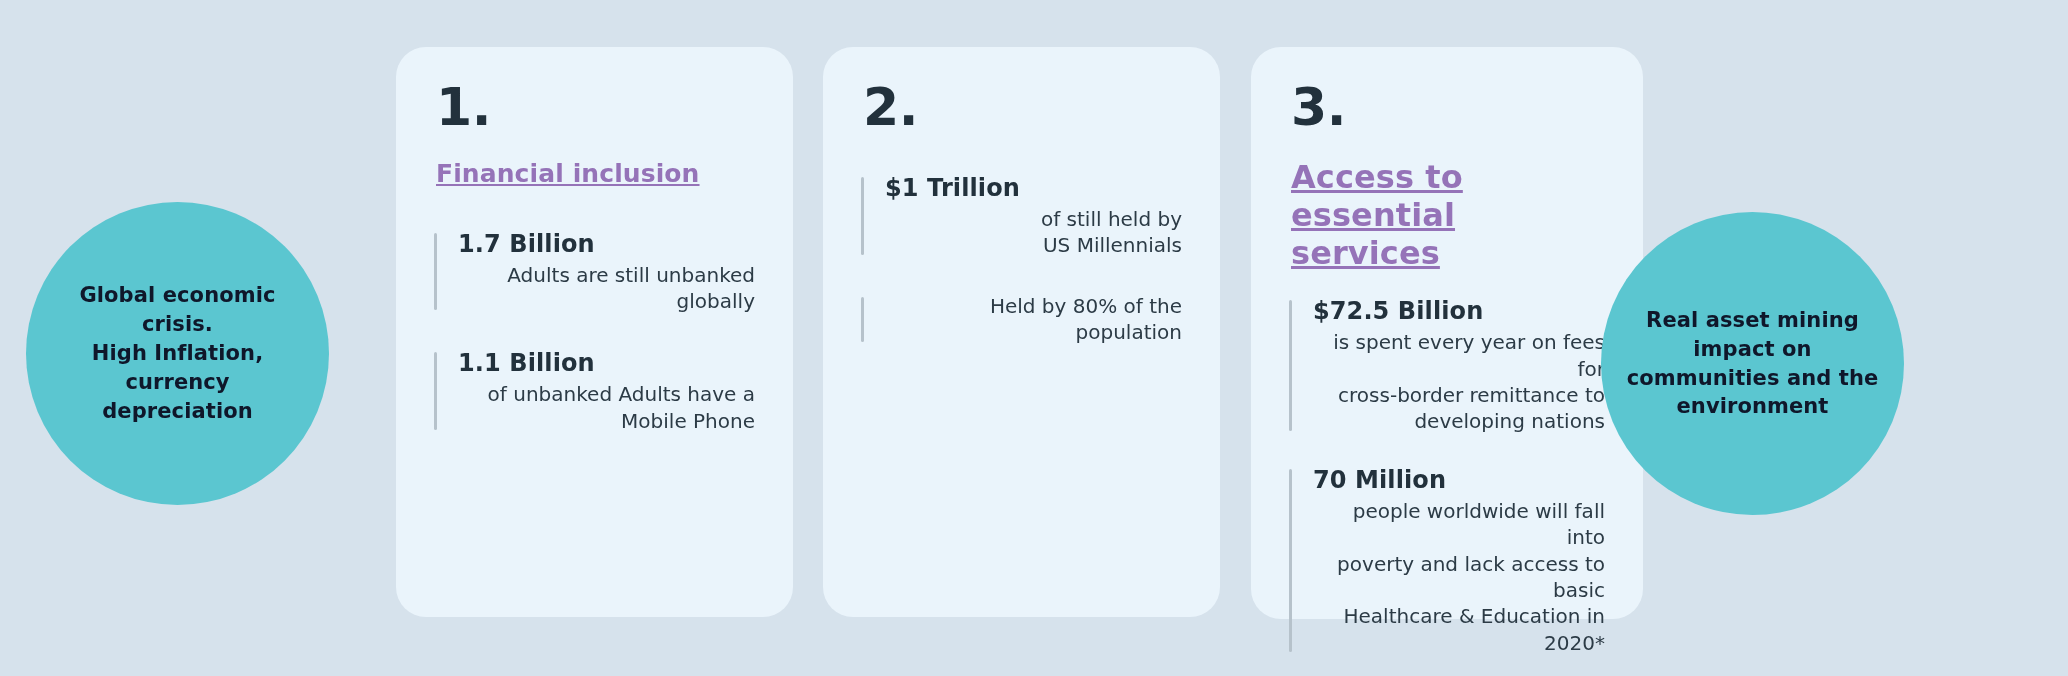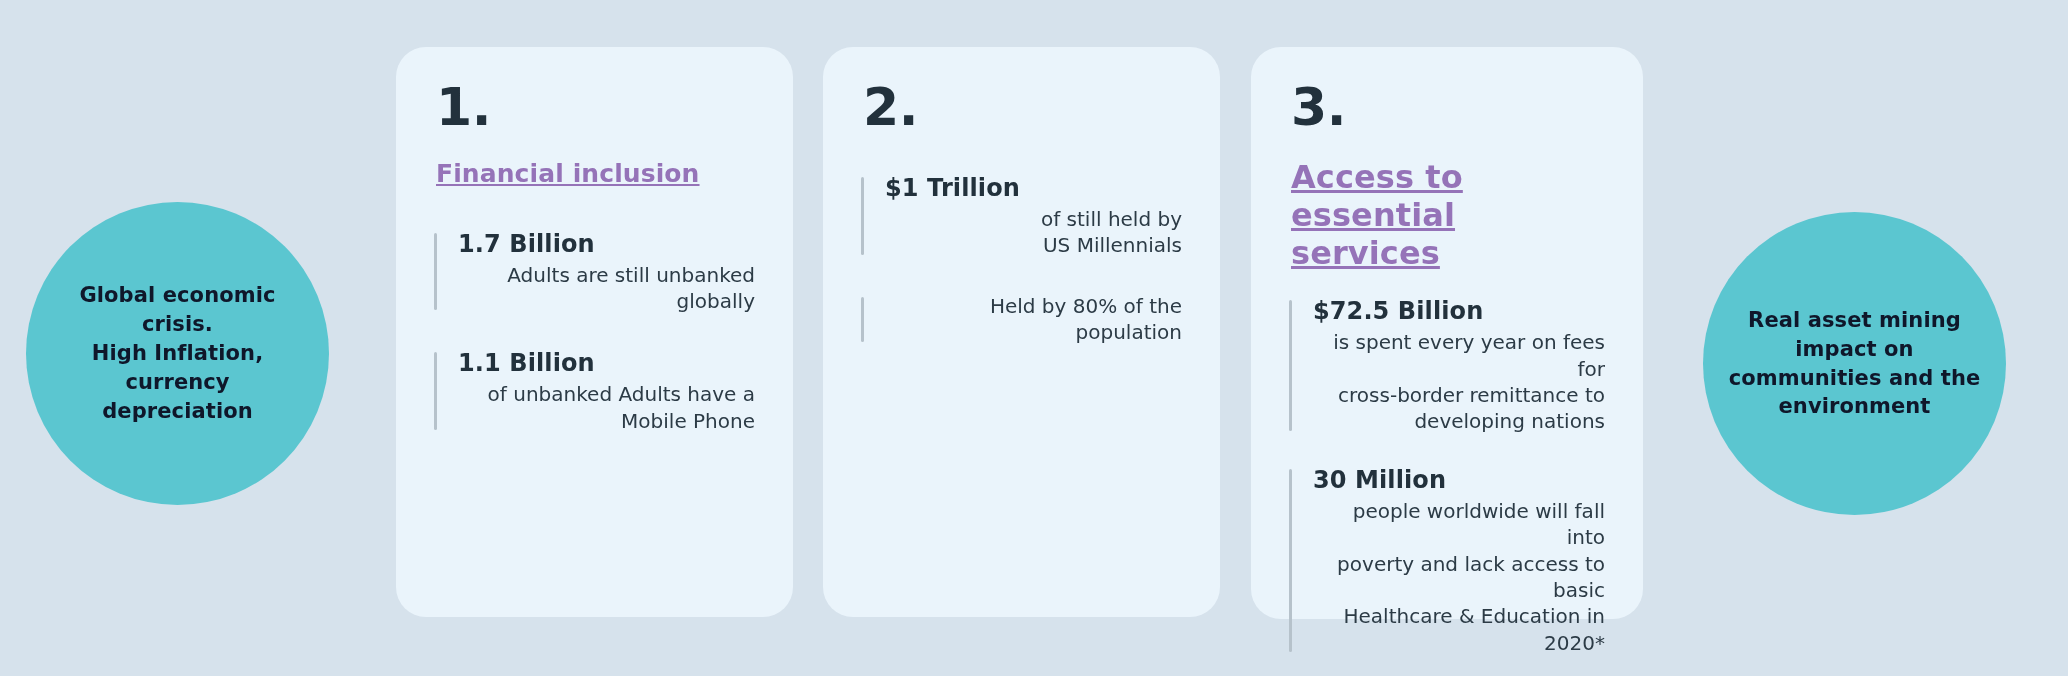--- a/index.html
+++ b/index.html
@@ -41,21 +41,21 @@
     letter-spacing: 0.1px;
   }
   #circle-left {
     left: 26px;
     top: 202px;
     width: 303px;
     height: 303px;
     padding: 0 34px;
   }
   #circle-right {
-    left: 1703px;
+    left: 1601px;
     top: 212px;
     width: 303px;
     height: 303px;
     padding: 0 20px;
   }
 
   
   .card {
     position: absolute;
     top: 47px;
@@ -180,21 +180,21 @@
     <div class="stats">
       <div class="stat">
         <div class="stat-rule"></div>
         <div class="stat-value">$72.5 Billion</div>
         <div class="stat-desc">is spent every year on fees for
 cross-border remittance to
 developing nations</div>
       </div>
       <div class="stat">
         <div class="stat-rule"></div>
-        <div class="stat-value">30 Million</div>
+        <div class="stat-value">70 Million</div>
         <div class="stat-desc">people worldwide will fall into
 poverty and lack access to basic
 Healthcare &amp; Education in 2020*</div>
       </div>
     </div>
   </div>
 
   <div class="circle" id="circle-right">
     <div class="circle-text">Real asset  mining
 impact on

